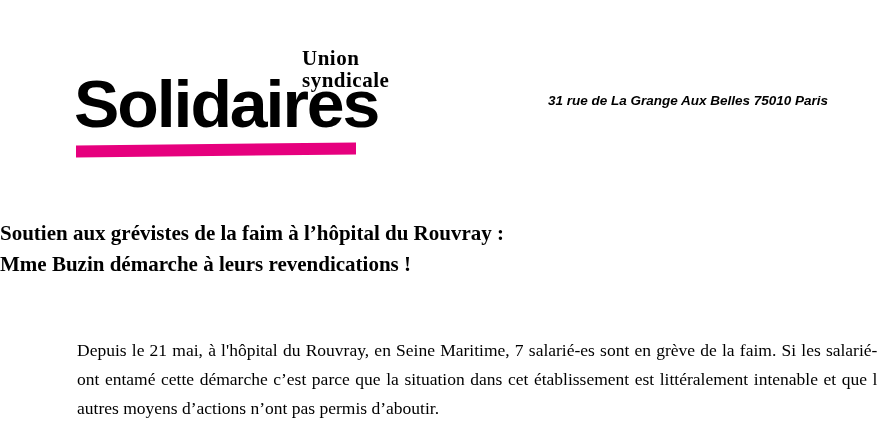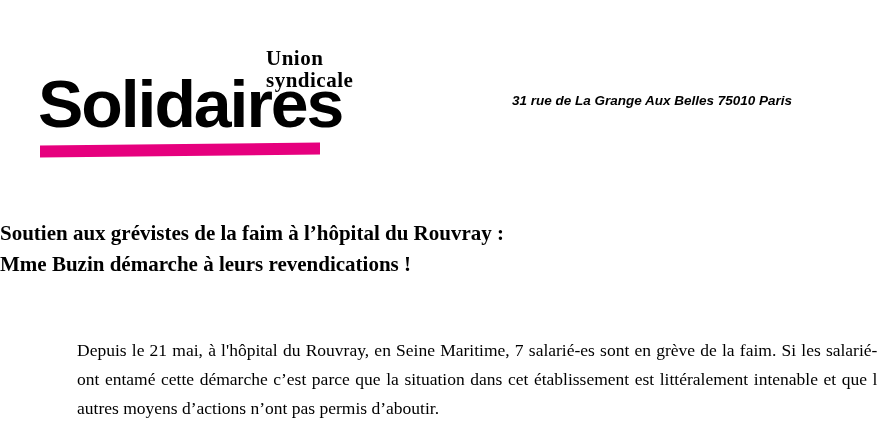--- a/index.html
+++ b/index.html
@@ -13,20 +13,21 @@
     font-family: "Liberation Serif", serif;
     color: #000000;
     overflow: hidden;
   }
 
   .page {
     position: relative;
     width: 878px;
     height: 439px;
     box-sizing: border-box;
+    padding-left: 36px;
   }
 
   
   .header {
     position: relative;
     height: 175px;
   }
 
   .logo-block {
     position: absolute;

